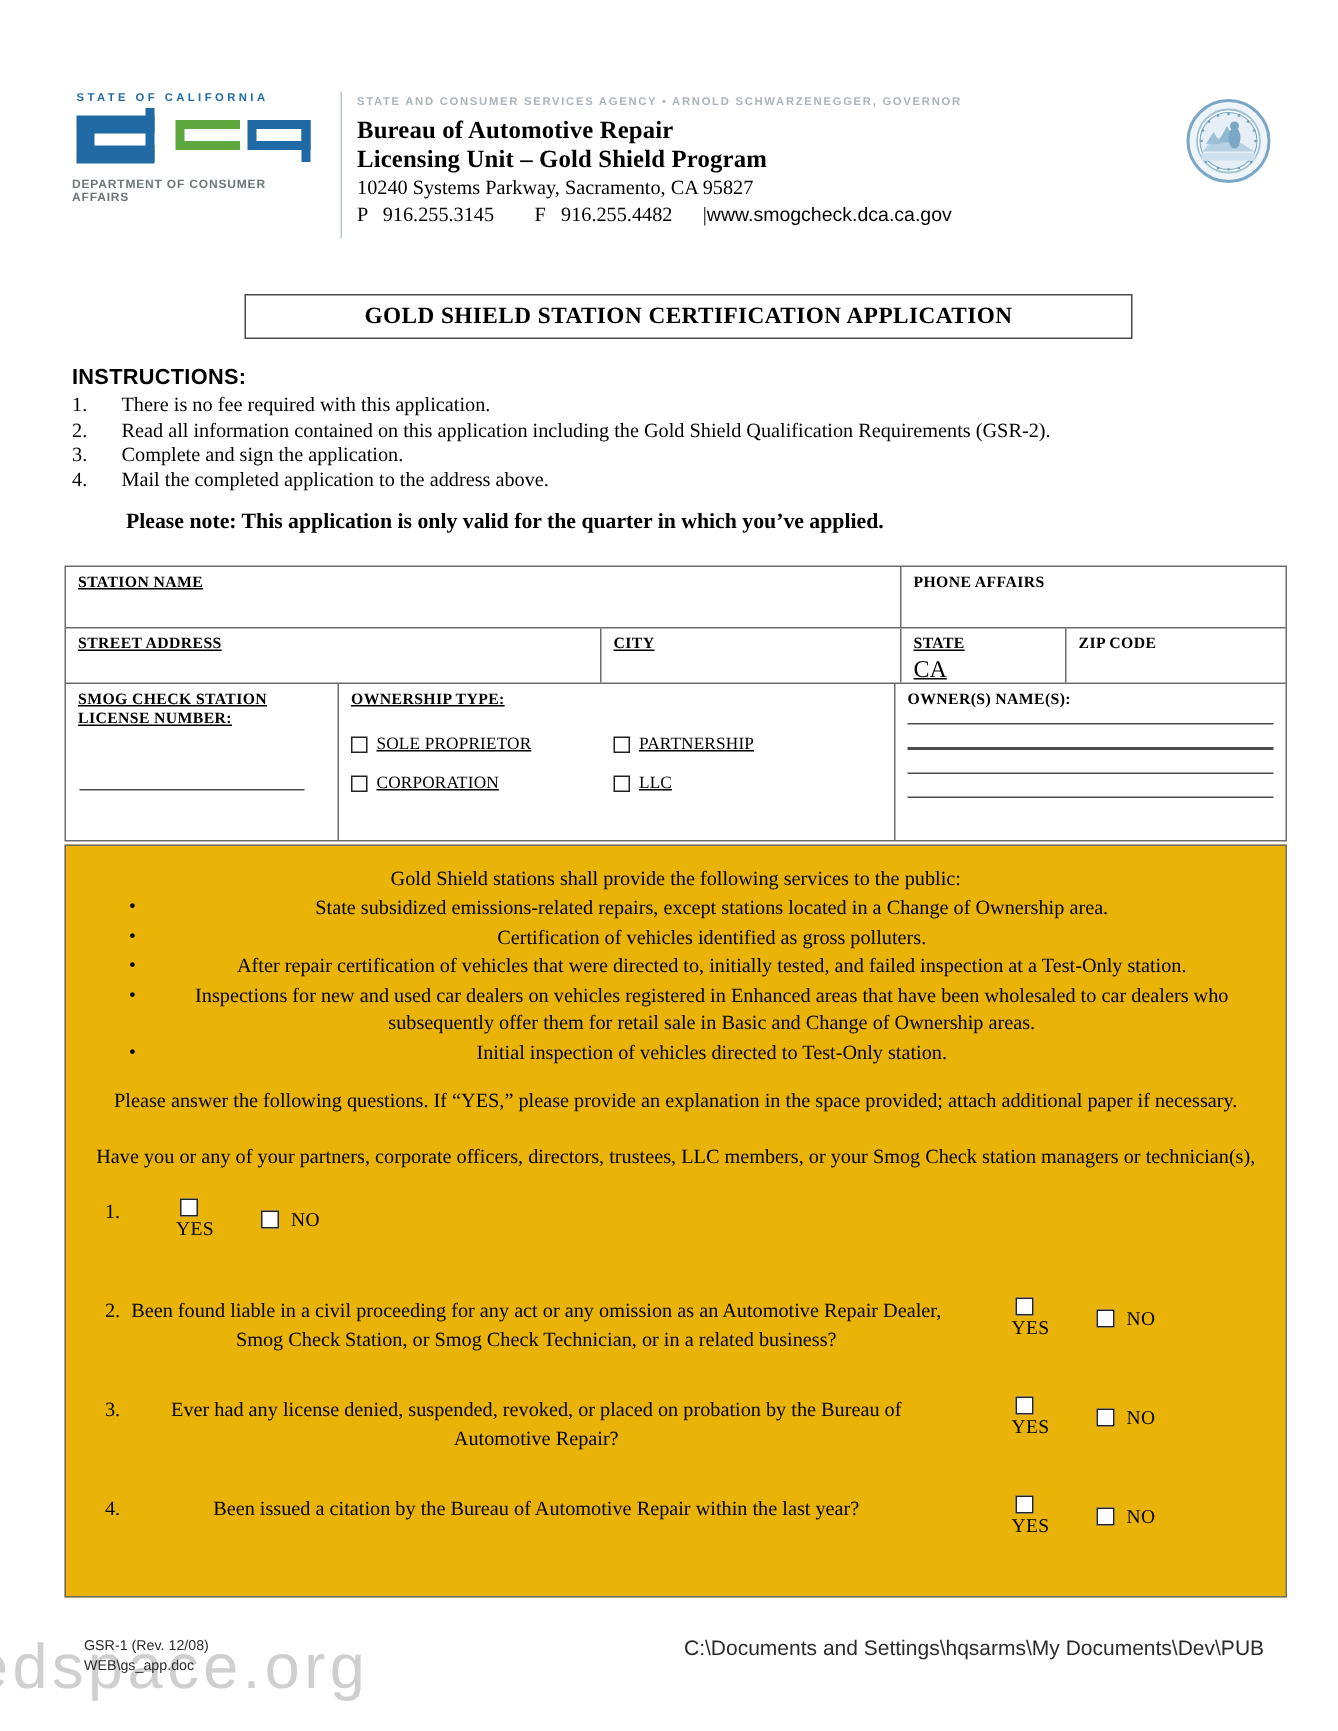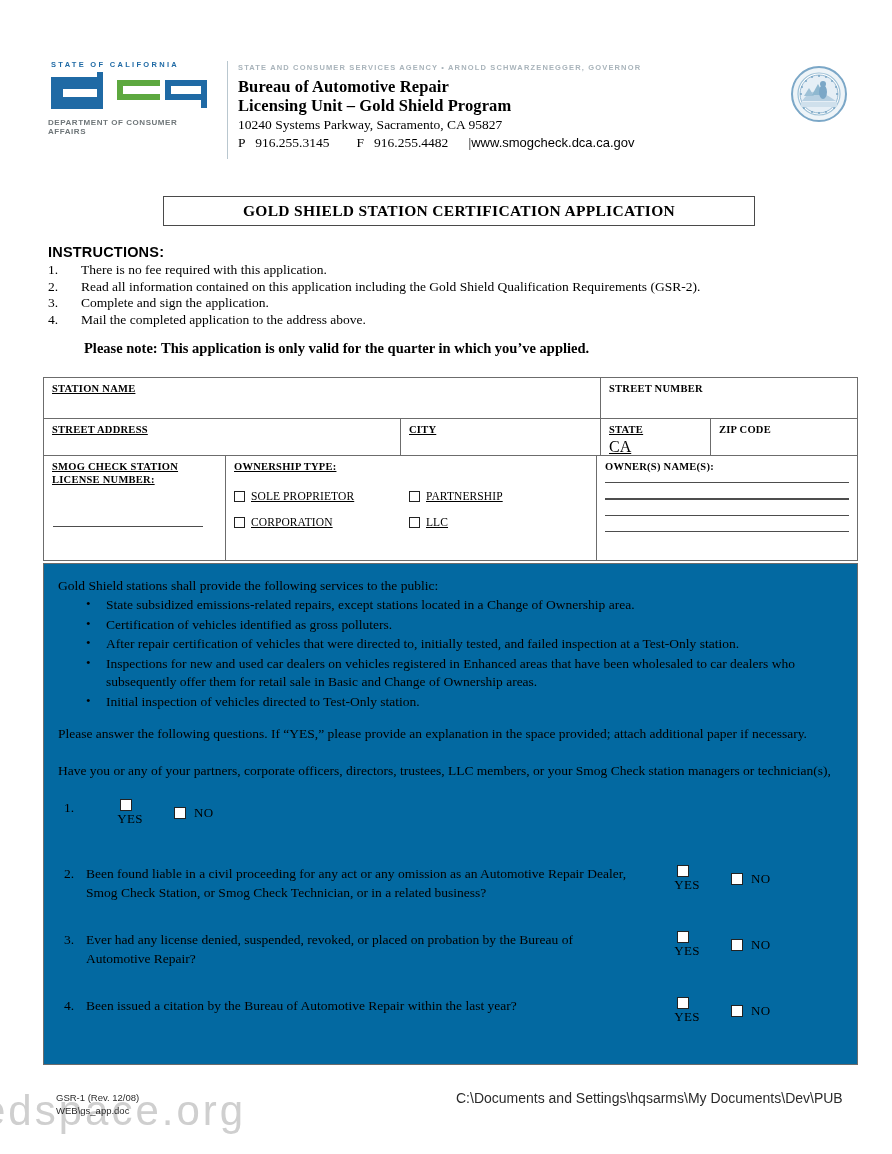--- a/index.html
+++ b/index.html
@@ -255,22 +255,23 @@
 
   
   .body-box {
     position: absolute;
     left: 43px;
     top: 563px;
     width: 815px;
     height: 502px;
     border: 1.1px solid #6c6c6c;
     box-sizing: border-box;
-    background: #0369a1;
+    background: #eab308;
     padding: 12px 14px 0 14px;
+    text-align: center;
   }
   .body-p {
     font-size: 13.5px;
     line-height: 19px;
     margin: 0;
   }
   .svc-list {
     margin: 1px 0 0 0;
     padding: 0;
     list-style: none;
@@ -464,21 +465,21 @@
   </div>
 
   <div class="form-table">
 
     <div class="ft-row row1 bd-b">
       <div class="ft-cell bd-r" style="width:557px">
         <div class="cell-label">STATION NAME</div>
         <div class="cell-value"></div>
       </div>
       <div class="ft-cell" style="width:256px">
-        <div class="cell-label">STREET NUMBER</div>
+        <div class="cell-label">PHONE AFFAIRS</div>
         <div class="cell-value"></div>
       </div>
     </div>
 
     <div class="ft-row row2 bd-b">
       <div class="ft-cell bd-r" style="width:357px">
         <div class="cell-label">STREET ADDRESS</div>
         <div class="cell-value"></div>
       </div>
       <div class="ft-cell bd-r" style="width:200px">

